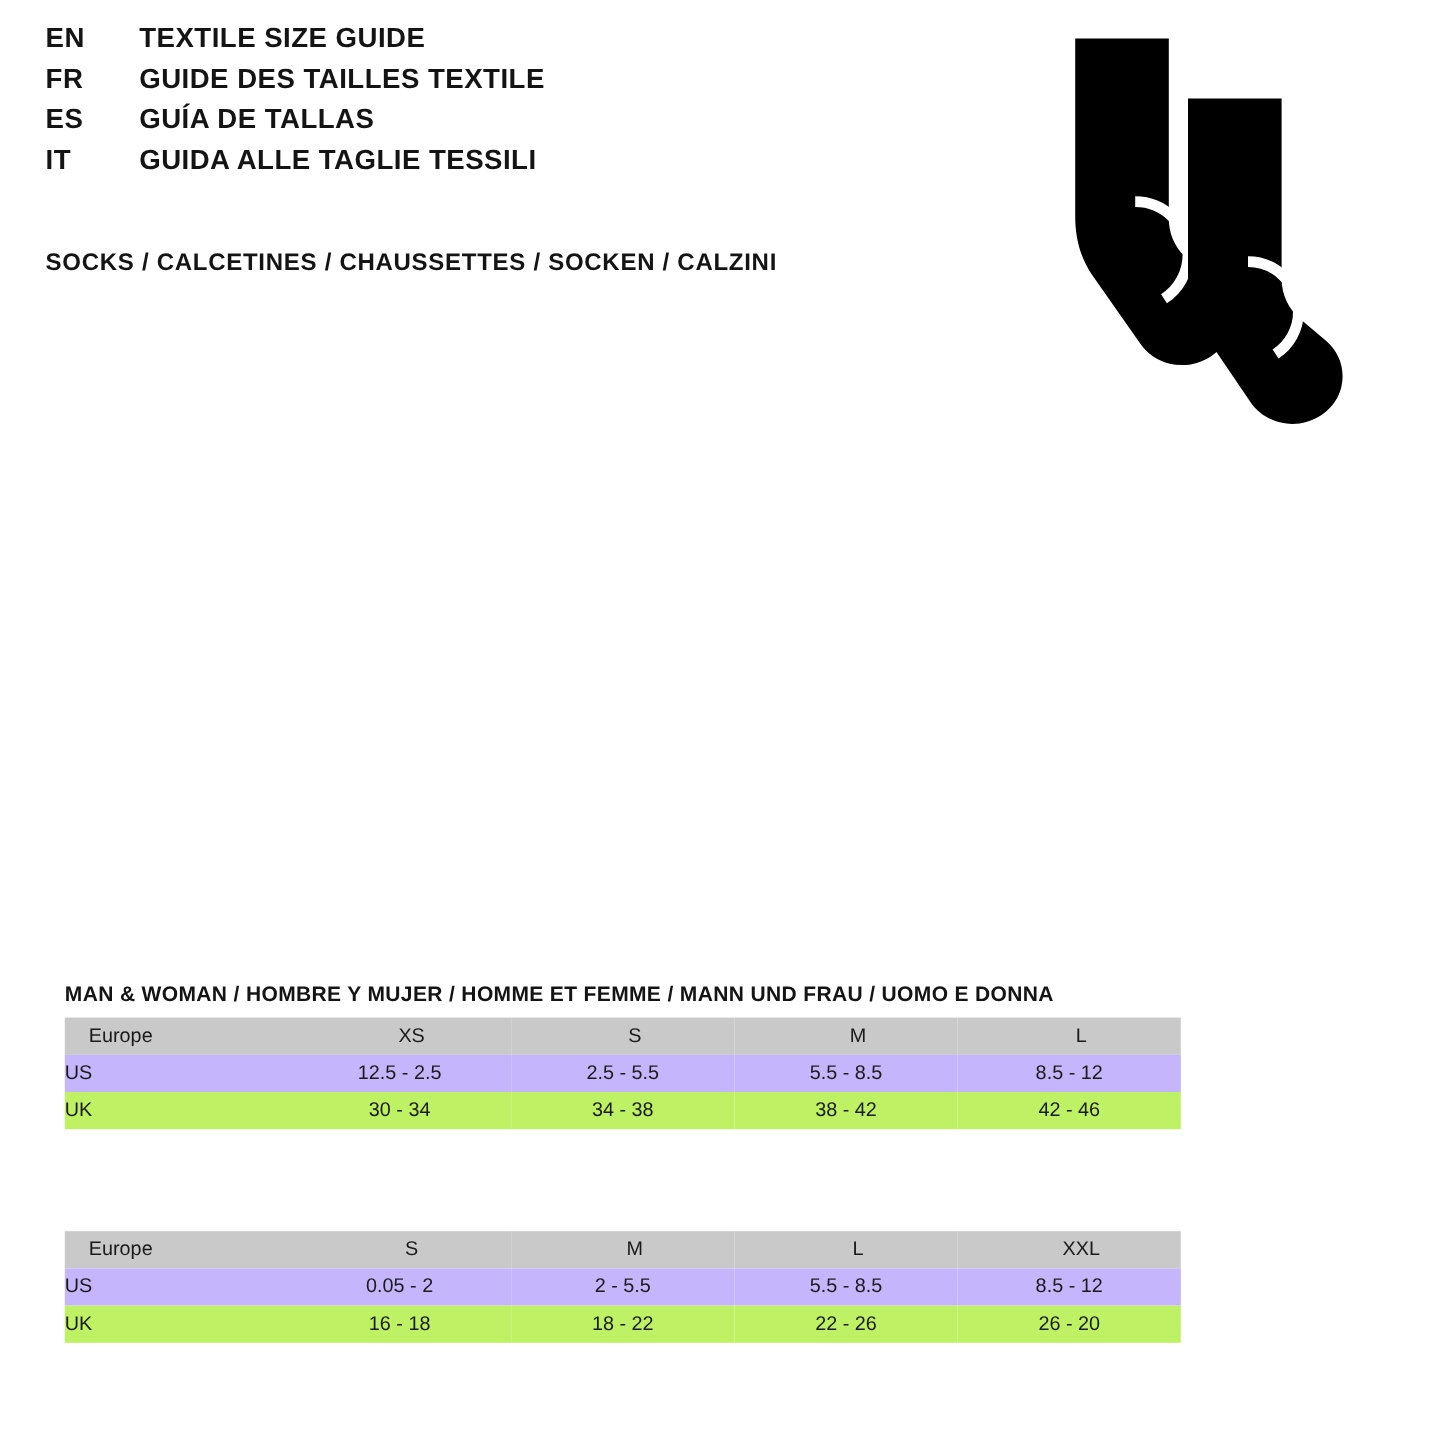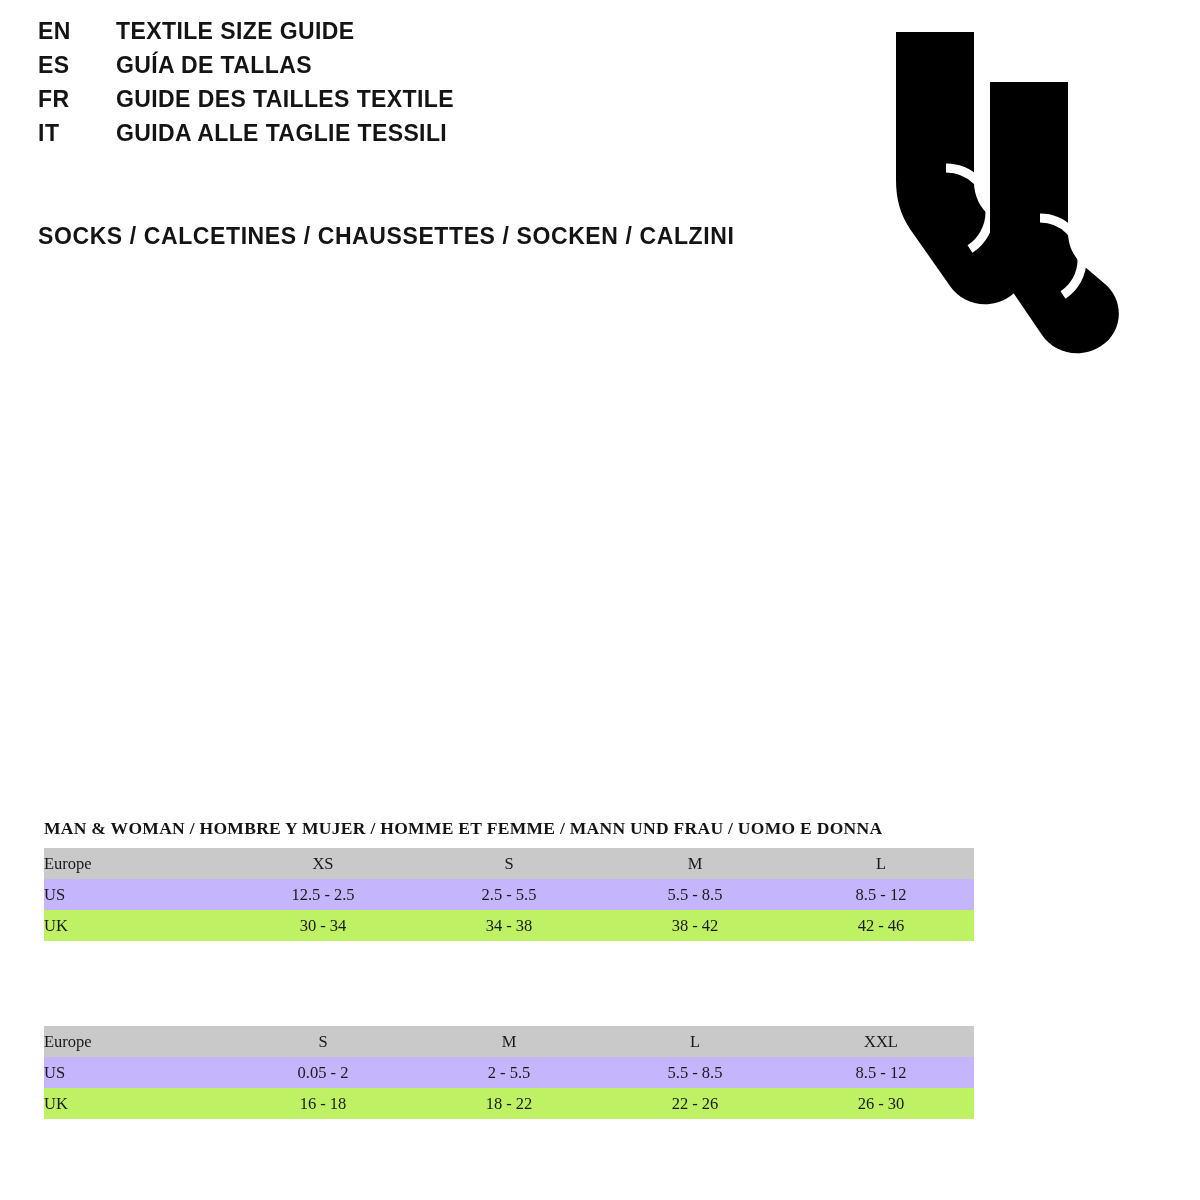--- a/index.html
+++ b/index.html
@@ -38,43 +38,42 @@
     font-size: 23px;
     font-weight: 700;
     letter-spacing: 0.4px;
     color: #141414;
     white-space: nowrap;
   }
 
   .product-line {
     position: absolute;
     left: 38px;
-    top: 223px;
-    font-size: 23px;
+    top: 208px;
+    font-size: 20px;
     font-weight: 700;
     letter-spacing: 0.6px;
     color: #141414;
     white-space: nowrap;
   }
 
   
   .illustration {
     position: absolute;
     left: 800px;
     top: 20px;
     width: 330px;
     height: 340px;
   }
 
   
   .table-section {
     position: absolute;
-    left: 44px;
+    left: 54px;
     width: 930px;
-    font-family: Liberation Serif, serif;
   }
   .section-man { top: 818px; }
   .section-children { top: 1026px; }
 
   .section-title {
     font-size: 17.5px;
     font-weight: 700;
     letter-spacing: 0.3px;
     color: #141414;
     margin-bottom: 9px;
@@ -105,37 +104,38 @@
     background: #c9c9c9;
   }
   tr.row-white td {
     background: #c4b5fd;
   }
   tr.row-light td {
     background: #bef264;
   }
   tr.head-row td {
     font-weight: 400;
+    padding-left: 20px;
   }
 </style>
 </head>
 <body>
 
 <div class="lang-block">
   <div class="lang-row">
     <div class="lang-code">EN</div>
     <div class="lang-text">TEXTILE SIZE GUIDE</div>
   </div>
   <div class="lang-row">
+    <div class="lang-code">FR</div>
+    <div class="lang-text">GUIDE DES TAILLES TEXTILE</div>
+  </div>
+  <div class="lang-row">
     <div class="lang-code">ES</div>
     <div class="lang-text">GUÍA DE TALLAS</div>
-  </div>
-  <div class="lang-row">
-    <div class="lang-code">FR</div>
-    <div class="lang-text">GUIDE DES TAILLES TEXTILE</div>
   </div>
   <div class="lang-row">
     <div class="lang-code">IT</div>
     <div class="lang-text">GUIDA ALLE TAGLIE TESSILI</div>
   </div>
 </div>
 
 <div class="product-line">SOCKS / CALCETINES / CHAUSSETTES / SOCKEN / CALZINI</div>
 
 <div class="illustration">
@@ -195,17 +195,17 @@
       <td class="val">0.05 - 2</td>
       <td class="val">2 - 5.5</td>
       <td class="val">5.5 - 8.5</td>
       <td class="val">8.5 - 12</td>
     </tr>
     <tr class="row-light">
       <td class="rowlabel">UK</td>
       <td class="val">16 - 18</td>
       <td class="val">18 - 22</td>
       <td class="val">22 - 26</td>
-      <td class="val">26 - 30</td>
+      <td class="val">26 - 20</td>
     </tr>
   </tbody>
     </table>
 </div>
 
 </body></html>

